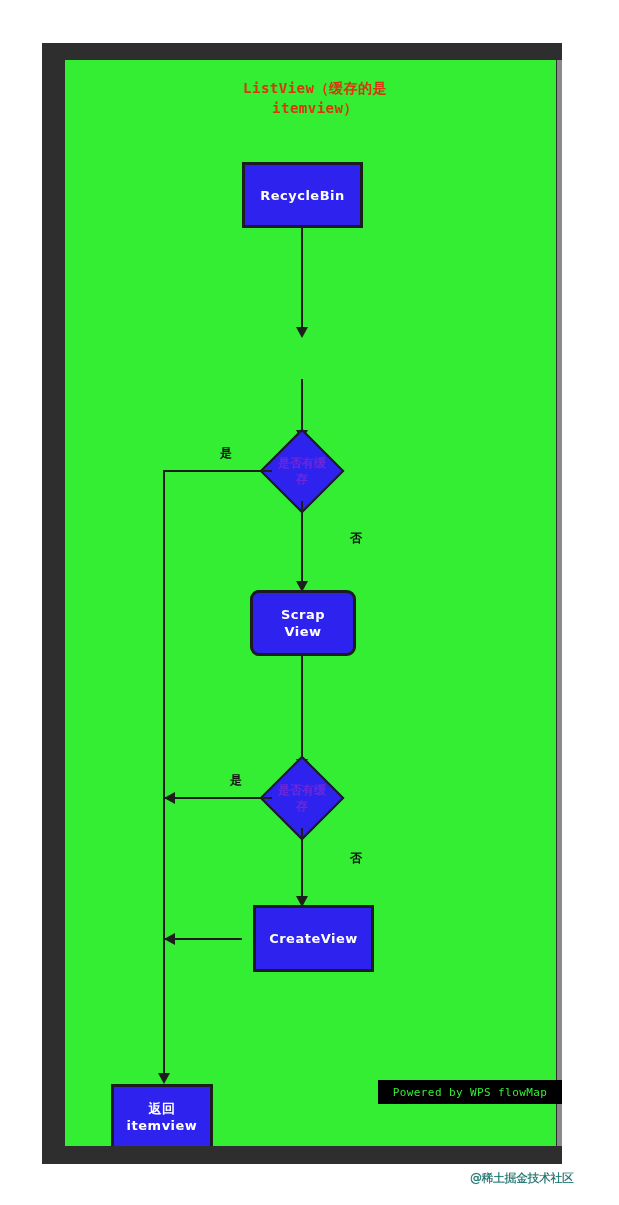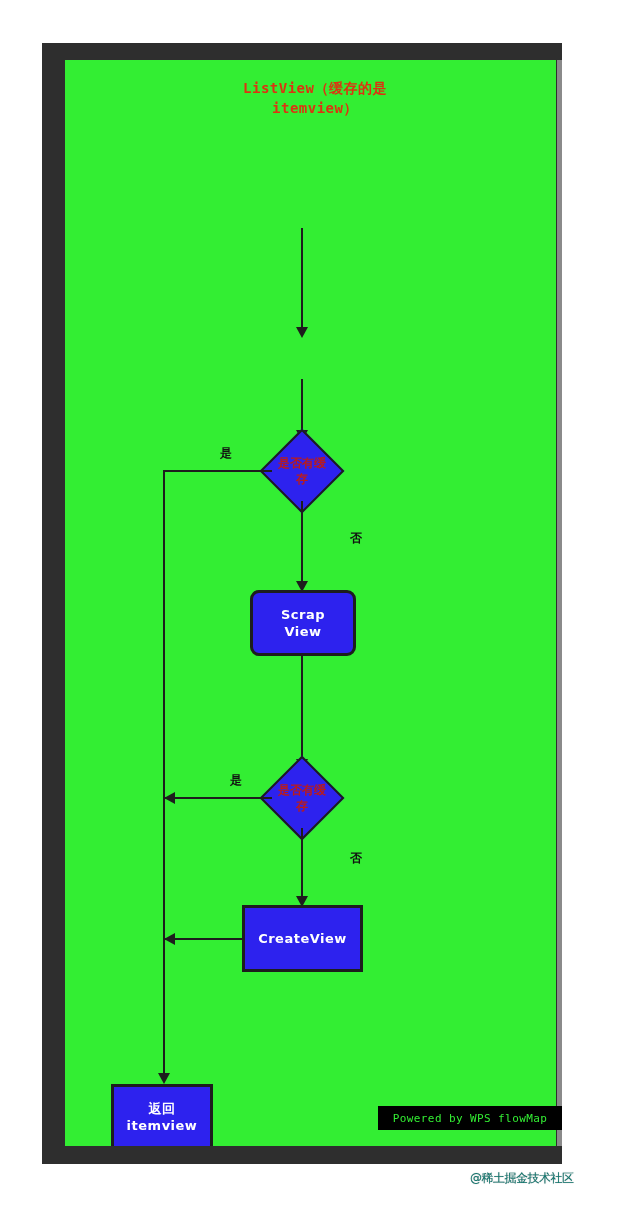--- a/index.html
+++ b/index.html
@@ -84,21 +84,21 @@
 
   .node-diamond {
     position: absolute;
     background: #2d22ee;
     border: 2px solid #1d1d1d;
     box-sizing: border-box;
     transform: rotate(45deg);
   }
   .diamond-label {
     position: absolute;
-    color: #b91c1c;
+    color: #6d28d9;
     font-family: "DejaVu Sans", sans-serif;
     font-size: 12px;
     font-weight: bold;
     text-align: center;
     line-height: 16px;
     white-space: pre-line;
     display: flex;
     align-items: center;
     justify-content: center;
   }
@@ -133,21 +133,21 @@
     color: #111111;
     font-family: "DejaVu Sans", sans-serif;
     font-size: 12px;
     font-weight: bold;
   }
 
   
   #powered-badge {
     position: absolute;
     left: 378px;
-    top: 1106px;
+    top: 1080px;
     width: 184px;
     height: 24px;
     background: #000000;
     display: flex;
     align-items: center;
     justify-content: center;
   }
   #powered-text {
     color: #33ee33;
     font-family: "DejaVu Sans Mono", monospace;
@@ -174,20 +174,21 @@
 
 <div id="diagram-frame">
 
   <div id="canvas-scrollbar"></div>
 
   <div id="canvas">
 
     <div id="chart-title">ListView（缓存的是
 itemview）</div>
 
+    <div class="node-box" style="left:177px; top:102px; width:121px; height:66px;">RecycleBin</div>
 
     <div class="edge-v" style="left:236px; top:168px; height:108px;"></div>
     <div class="arrow-down" style="left:231px; top:267px;"></div>
 
 
     <div class="edge-v" style="left:236px; top:319px; height:60px;"></div>
     <div class="arrow-down" style="left:231px; top:370px;"></div>
 
     <div class="node-diamond" style="left:207px; top:381px; width:60px; height:60px;"></div>
     <div class="diamond-label" style="left:196px; top:388px; width:82px; height:46px;">是否有缓
@@ -213,21 +214,21 @@
 存</div>
 
     <div class="edge-h" style="left:100px; top:737px; width:107px;"></div>
     <div class="arrow-left" style="left:99px; top:732px;"></div>
     <div class="edge-label" style="left:165px; top:712px;">是</div>
 
     <div class="edge-v" style="left:236px; top:768px; height:78px;"></div>
     <div class="edge-label" style="left:285px; top:790px;">否</div>
     <div class="arrow-down" style="left:231px; top:836px;"></div>
 
-    <div class="node-box" style="left:177px; top:845px; width:121px; height:67px;">CreateView</div>
+    <div class="node-box" style="left:188px; top:845px; width:121px; height:67px;">CreateView</div>
 
     <div class="edge-h" style="left:100px; top:878px; width:77px;"></div>
     <div class="arrow-left" style="left:99px; top:873px;"></div>
 
     <div class="node-box" style="left:46px; top:1024px; width:102px; height:66px;">返回
 itemview</div>
 
   </div>
 </div>
 

